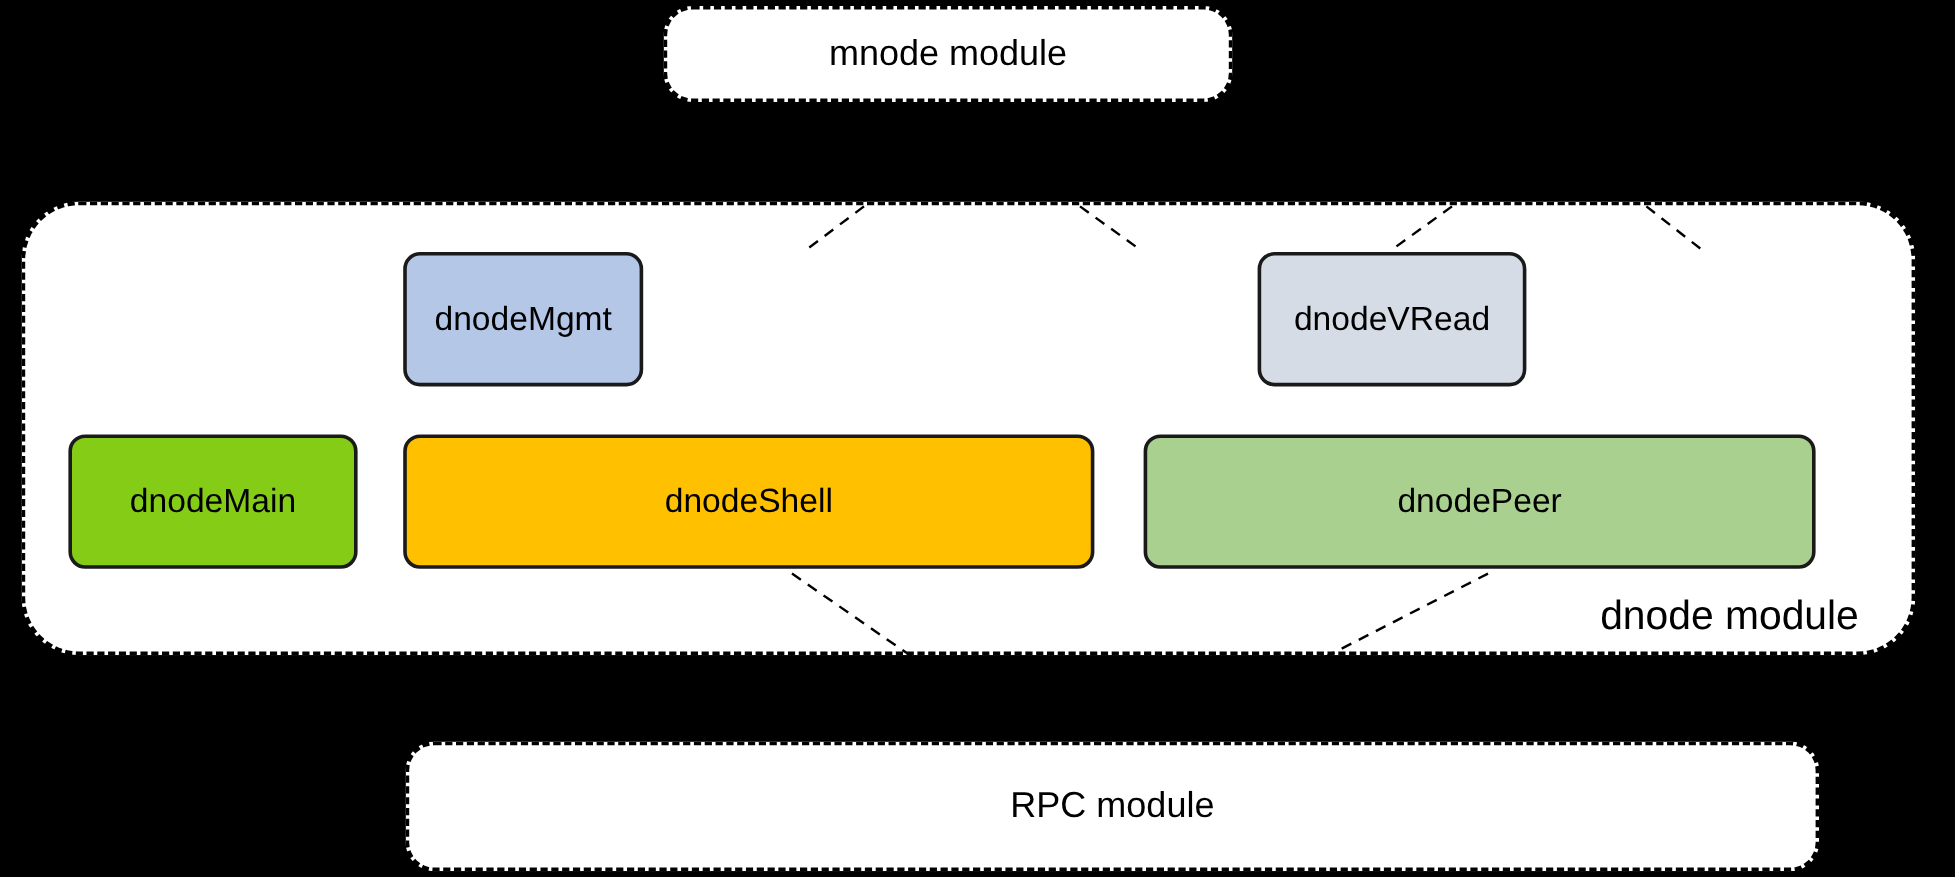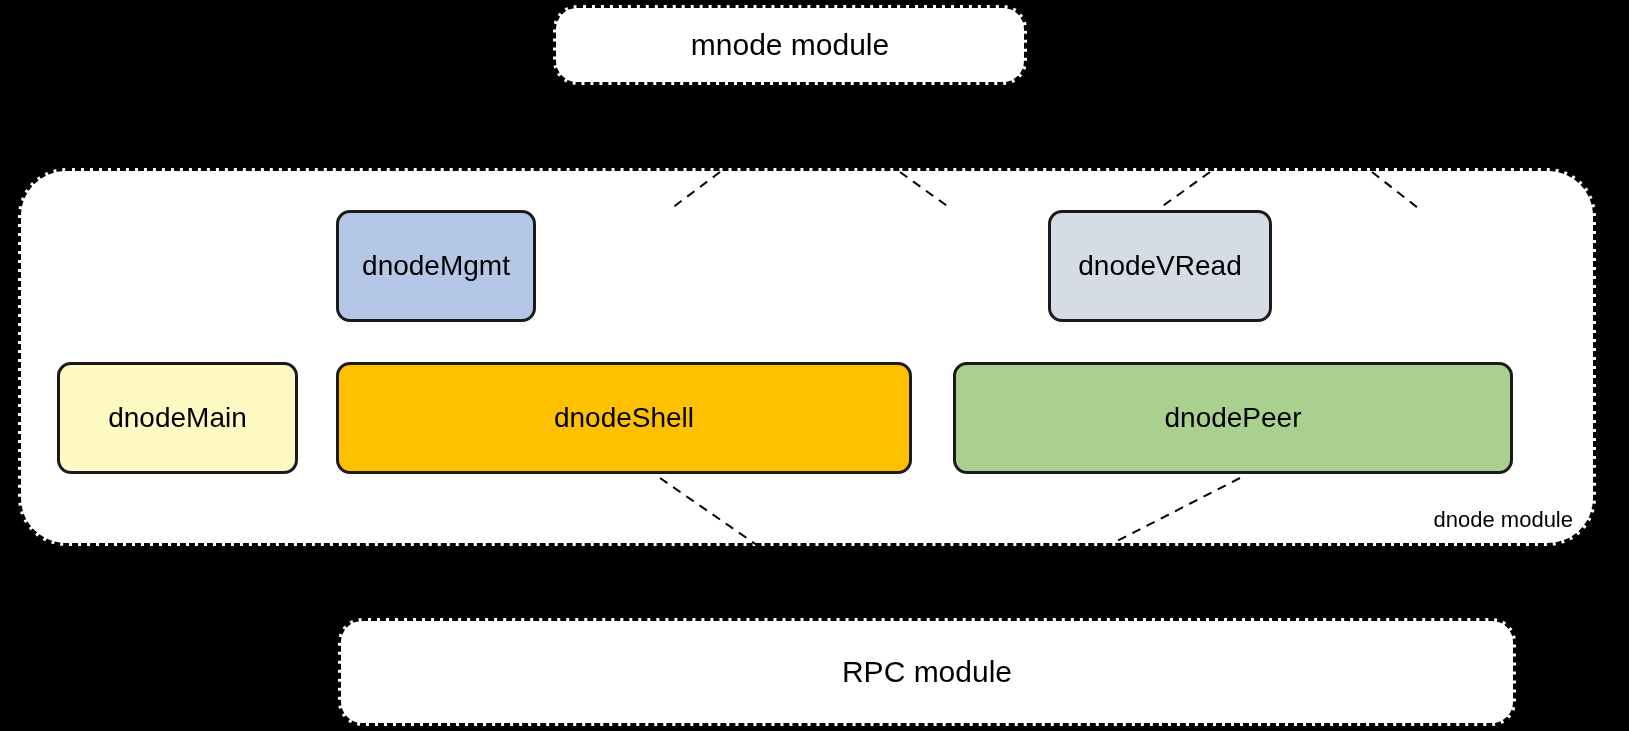--- a/index.html
+++ b/index.html
@@ -46,23 +46,23 @@
     top: 168px;
     width: 1578px;
     height: 378px;
     background: #ffffff;
     border: 3px dashed #000000;
     border-radius: 48px;
     box-sizing: border-box;
   }
   #dnode-module-label {
     position: absolute;
-    right: 20px;
+    right: 44px;
     bottom: 10px;
-    font-size: 22px;
+    font-size: 34px;
     color: #000000;
     white-space: nowrap;
   }
 
   
   .comp {
     position: absolute;
     border: 3px solid #1a1a1a;
     border-radius: 14px;
     box-sizing: border-box;
@@ -112,21 +112,21 @@
     <span id="dnode-module-label">dnode module</span>
   </div>
 
   <div class="comp" id="c-dnodeMgmt" style="background: rgb(180, 199, 231);">
     <span>dnodeMgmt</span>
   </div>
   <div class="comp" id="c-dnodeVRead" style="background: rgb(214, 220, 229);">
     <span>dnodeVRead</span>
   </div>
 
-  <div class="comp" id="c-dnodeMain" style="background: #fef9c3;">
+  <div class="comp" id="c-dnodeMain" style="background: #84cc16;">
     <span>dnodeMain</span>
   </div>
   <div class="comp" id="c-dnodeShell" style="background: rgb(255, 192, 0);">
     <span>dnodeShell</span>
   </div>
   <div class="comp" id="c-dnodePeer" style="background: rgb(169, 208, 142);">
     <span>dnodePeer</span>
   </div>
 
   <div class="dashed-box" id="rpc-module">

